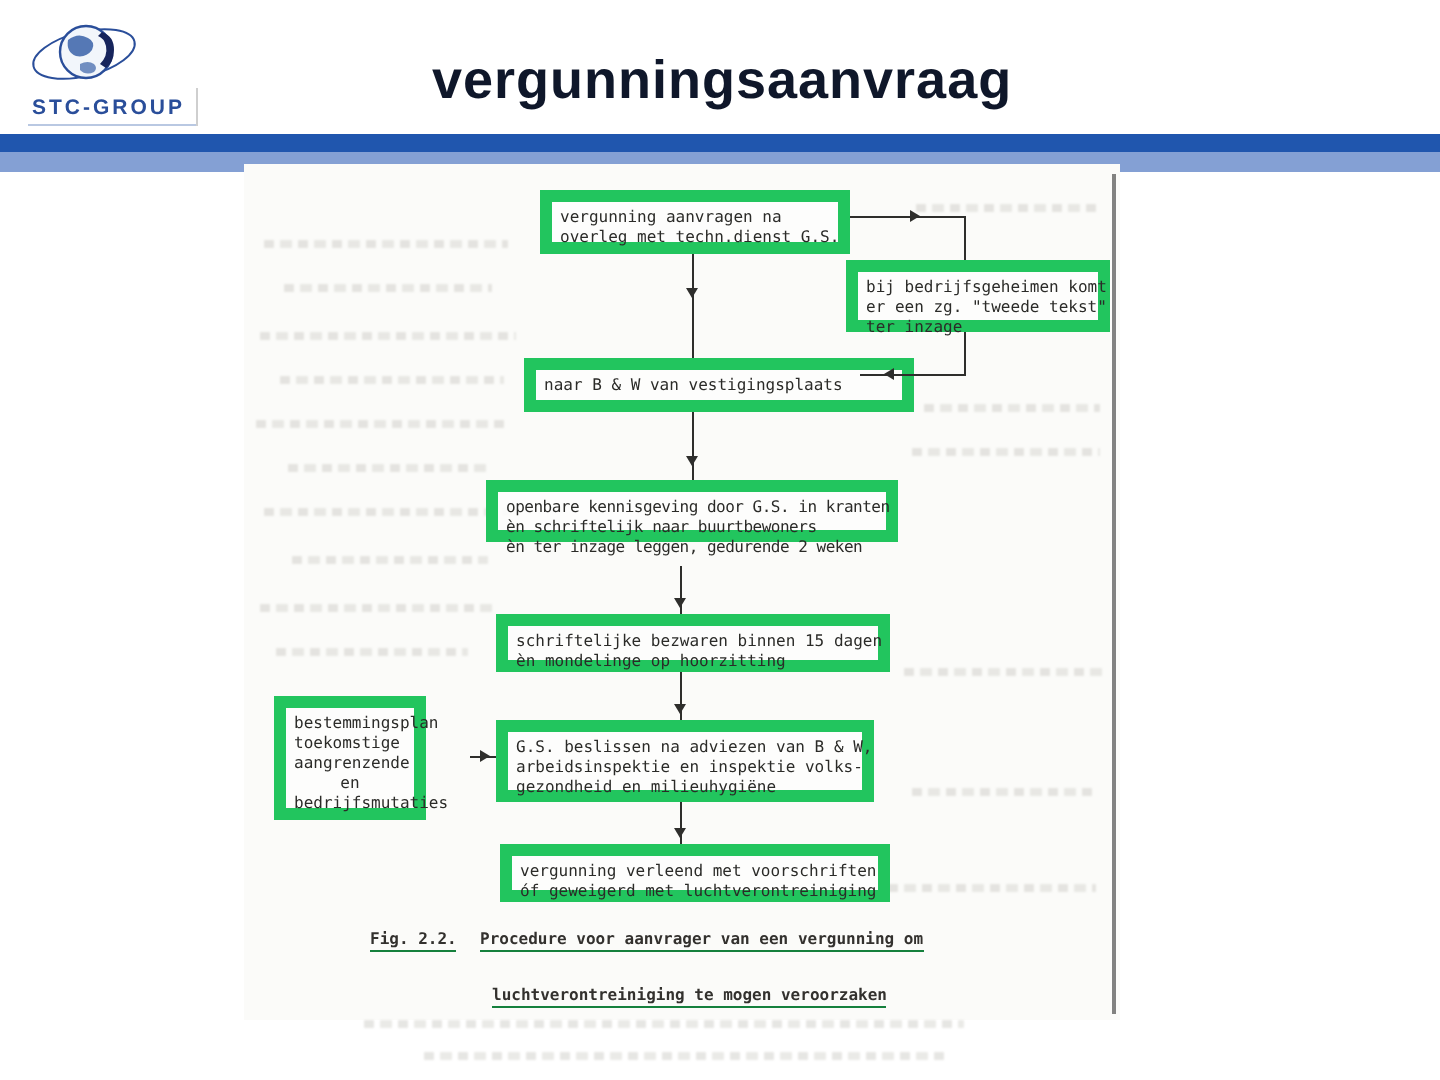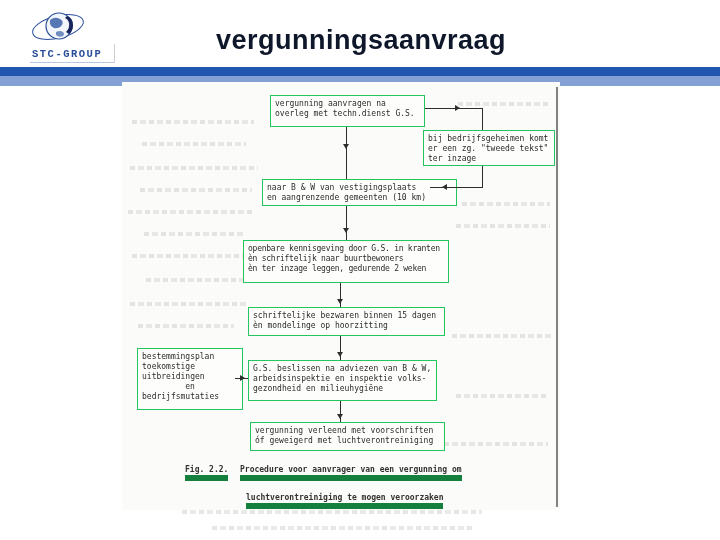--- a/index.html
+++ b/index.html
@@ -1,51 +1,51 @@
 <!DOCTYPE html>
 <html><head>
 <meta charset="utf-8">
 <style>
   html,body{margin:0;padding:0;background:#fff;}
   #slide{position:relative;width:720px;height:540px;background:#ffffff;overflow:hidden;
          font-family:"Liberation Sans",sans-serif;}
 
   
-  #logo{position:absolute;left:30px;top:8px;width:84px;height:56px;font-family:Liberation Mono, monospace;}
+  #logo{position:absolute;left:14px;top:8px;width:84px;height:56px;}
   #logo .logo-text{position:absolute;left:2px;top:40px;font-size:10.5px;font-weight:bold;
          color:#2a4e9a;letter-spacing:1.5px;white-space:nowrap;}
   #logo .logo-rule{position:absolute;left:0;top:54px;width:84px;height:1px;background:#b9c8e2;}
   #logo .logo-vline{position:absolute;left:84px;top:36px;width:1px;height:19px;background:#cfcfcf;}
   #page-title{position:absolute;left:216px;top:25px;font-size:27px;font-weight:bold;
          color:#0f172a;letter-spacing:0.5px;white-space:nowrap;}
   #bar-dark{position:absolute;left:0;top:67px;width:720px;height:9px;background:#2056ae;}
   #bar-light{position:absolute;left:0;top:76px;width:720px;height:10px;background:#84a0d4;}
 
   
   #scan{position:absolute;left:122px;top:82px;width:438px;height:428px;background:#fbfbf9;
         z-index:5;font-family:"DejaVu Sans Mono","Liberation Mono",monospace;color:#2b2b28;}
   #scan .edge{position:absolute;left:434px;top:5px;width:2px;height:420px;background:#5a5a58;opacity:.75;}
 
-  .fc-box{position:absolute;border:1px solid #22c55e;background:rgba(253,253,252,.92);
+  .fc-box{position:absolute;border:6px solid #22c55e;background:rgba(253,253,252,.92);
           padding:3px 4px 2px 4px;box-sizing:border-box;}
   .fc-box div{font-size:8px;line-height:10px;white-space:nowrap;}
   .fc-box.tight div{letter-spacing:-0.25px;}
   .fc-box .center{text-align:center;}
 
   .vline{position:absolute;width:1px;background:#2e2e2c;}
   .hline{position:absolute;height:1px;background:#2e2e2c;}
   .arr-down{position:absolute;width:0;height:0;border-left:3px solid transparent;
             border-right:3px solid transparent;border-top:5px solid #2e2e2c;}
   .arr-right{position:absolute;width:0;height:0;border-top:3px solid transparent;
              border-bottom:3px solid transparent;border-left:5px solid #2e2e2c;}
   .arr-left{position:absolute;width:0;height:0;border-top:3px solid transparent;
             border-bottom:3px solid transparent;border-right:5px solid #2e2e2c;}
 
   .caption{position:absolute;font-size:8px;font-weight:600;color:#33312e;white-space:nowrap;}
-  .caption span{border-bottom:6px solid #15803d;padding-bottom:1px;}
+  .caption span{border-bottom:1px solid #15803d;padding-bottom:1px;}
 
   
   .ghost{position:absolute;height:4px;opacity:.45;filter:blur(.5px);
          background:repeating-linear-gradient(90deg,#c9c8c2 0 5px,transparent 5px 8px,#d2d1cb 8px 14px,transparent 14px 17px);}
 </style>
 </head>
 <body>
 
 <div id="slide">
 
@@ -93,38 +93,37 @@
     </div>
 
     <div class="fc-box" style="left:301px;top:48px;width:132px;height:36px;">
       <div>bij bedrijfsgeheimen komt</div>
       <div>er een zg. "tweede tekst"</div>
       <div>ter inzage</div>
     </div>
 
     <div class="fc-box" style="left:140px;top:97px;width:195px;height:27px;">
       <div>naar B &amp; W van vestigingsplaats</div>
-      <div>en aangrenzende gemeenten (10 km)</div>
     </div>
 
-    <div class="fc-box tight" style="left:121px;top:158px;width:206px;height:43px;">
+    <div class="fc-box tight" style="left:121px;top:158px;width:206px;height:31px;">
       <div>openbare kennisgeving door G.S. in kranten</div>
       <div>èn schriftelijk naar buurtbewoners</div>
       <div>èn ter inzage leggen, gedurende 2 weken</div>
     </div>
 
     <div class="fc-box" style="left:126px;top:225px;width:197px;height:29px;">
       <div>schriftelijke bezwaren binnen 15 dagen</div>
       <div>èn mondelinge op hoorzitting</div>
     </div>
 
-    <div class="fc-box" style="left:15px;top:266px;width:106px;height:62px;">
+    <div class="fc-box" style="left:15px;top:266px;width:76px;height:62px;">
       <div>bestemmingsplan</div>
       <div>toekomstige</div>
-      <div>uitbreidingen</div>
+      <div>aangrenzende</div>
       <div class="center">en</div>
       <div>bedrijfsmutaties</div>
     </div>
 
     <div class="fc-box" style="left:126px;top:278px;width:189px;height:41px;">
       <div>G.S. beslissen na adviezen van B &amp; W,</div>
       <div>arbeidsinspektie en inspektie volks-</div>
       <div>gezondheid en milieuhygiëne</div>
     </div>
 

